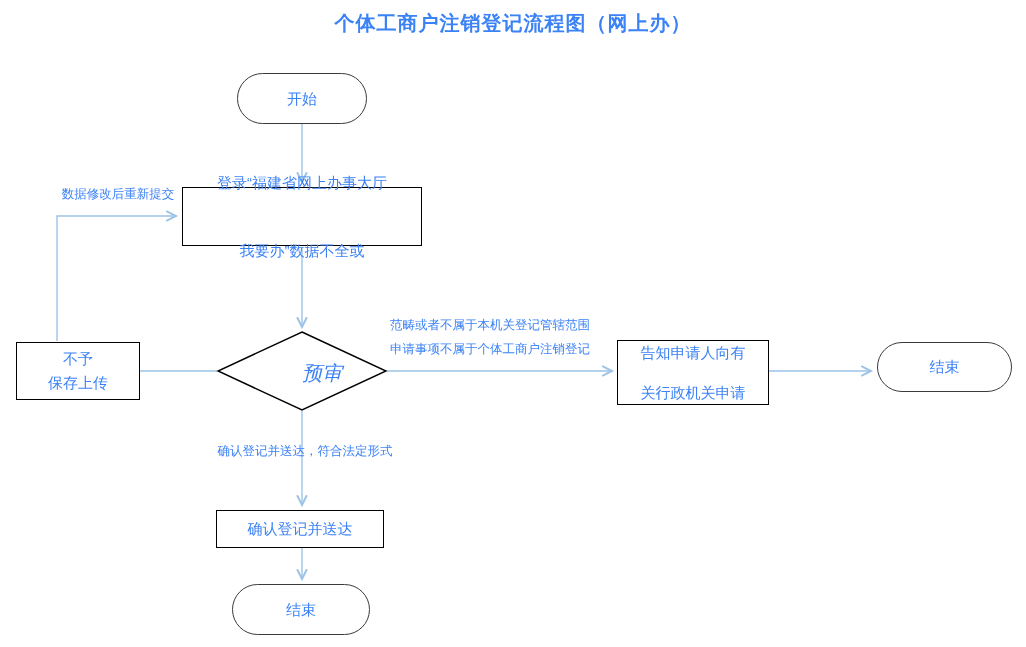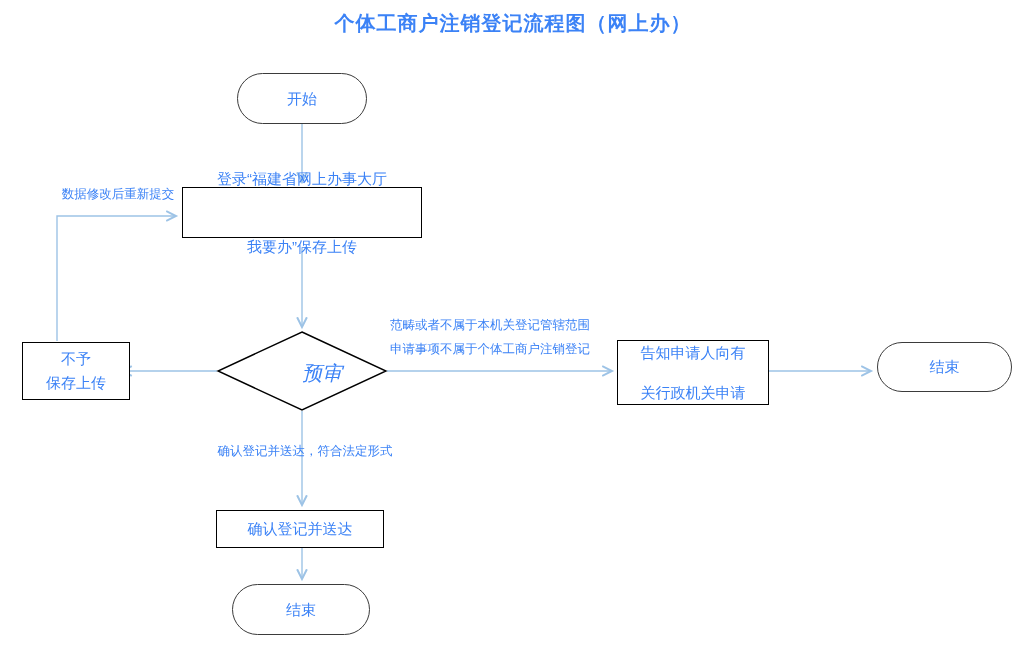--- a/index.html
+++ b/index.html
@@ -68,28 +68,28 @@
 
     <line x1="302" y1="548" x2="302" y2="579" stroke="#9dc3e6" stroke-width="1.4" marker-end="url(#arrow)"></line>
 
     <polygon points="302,332 386,371 302,410 218,371" fill="#ffffff" stroke="#000000" stroke-width="1.4"></polygon>
   </svg>
 
   <div class="node stadium" style="left:237px;top:73px;width:130px;height:51px;">
     <span>开始</span>
   </div>
 
-  <div class="node rect" style="left:182px;top:187px;width:240px;height:51px;gap:44px;">
+  <div class="node rect" style="left:182px;top:187px;width:240px;height:59px;gap:44px;">
     <span>登录“福建省网上办事大厅</span>
-    <span>我要办”保存上传</span>
+    <span>我要办”数据不全或</span>
   </div>
 
   <div class="diamond-text" style="left:262px;top:360px;width:80px;">预审</div>
 
-  <div class="node rect" style="left:22px;top:342px;width:108px;height:58px;">
+  <div class="node rect" style="left:16px;top:342px;width:124px;height:58px;">
     <span>不予</span>
     <span>保存上传</span>
   </div>
 
   <div class="node rect" style="left:617px;top:340px;width:152px;height:65px;gap:16px;">
     <span>告知申请人向有</span>
     <span>关行政机关申请</span>
   </div>
 
   <div class="node stadium" style="left:877px;top:342px;width:135px;height:50px;">

